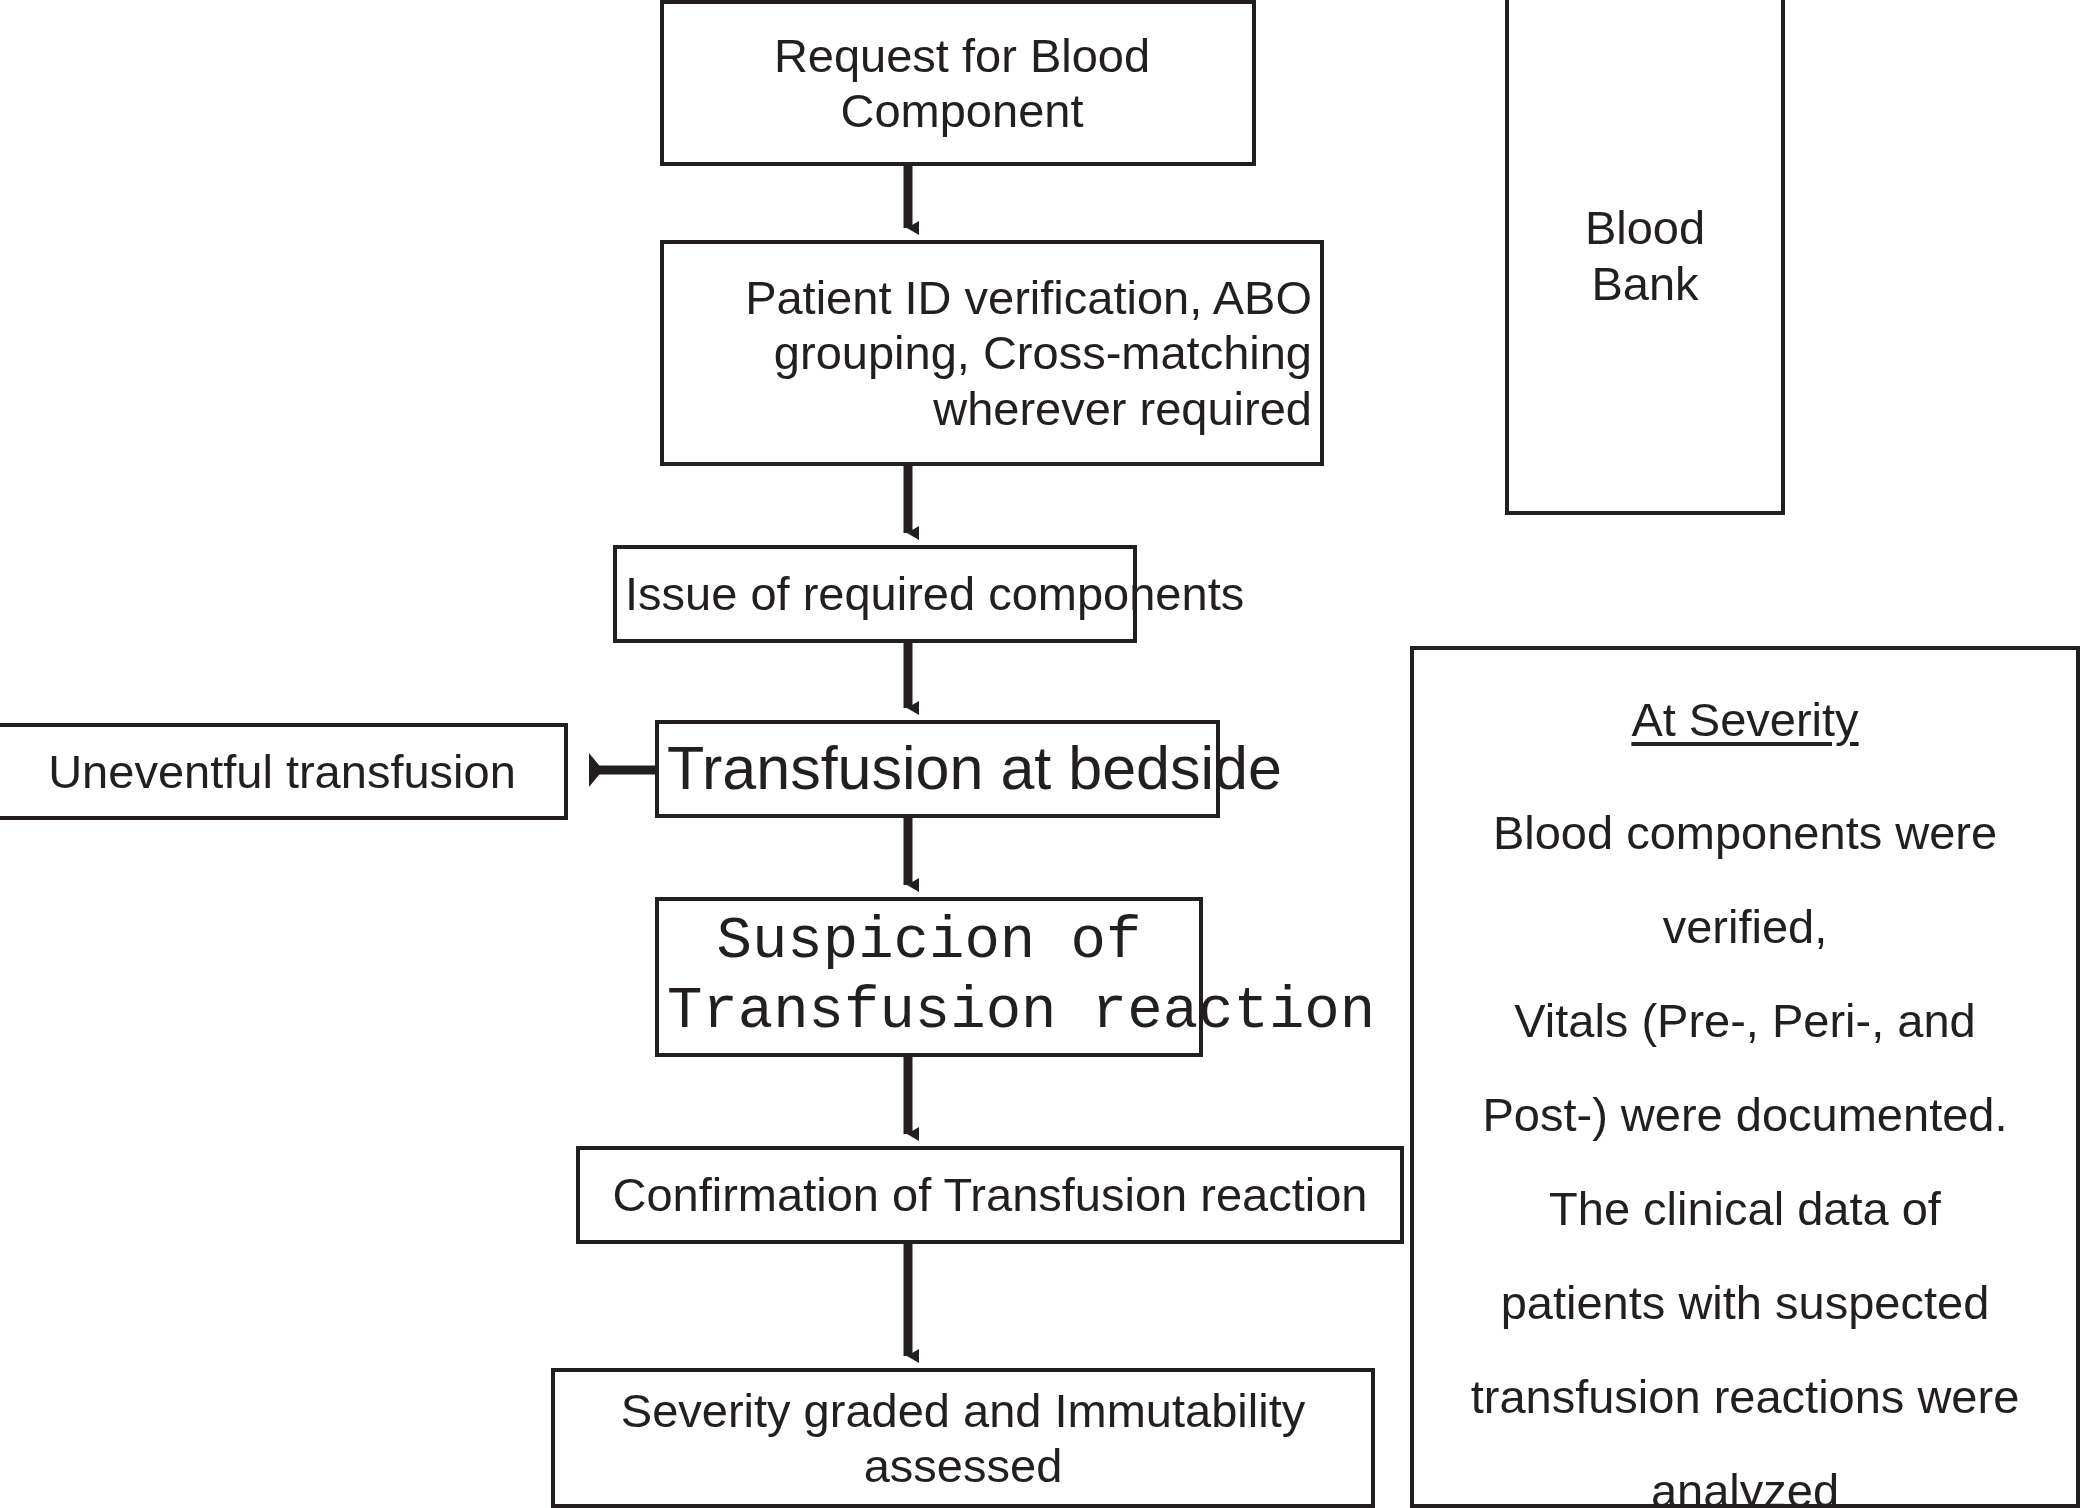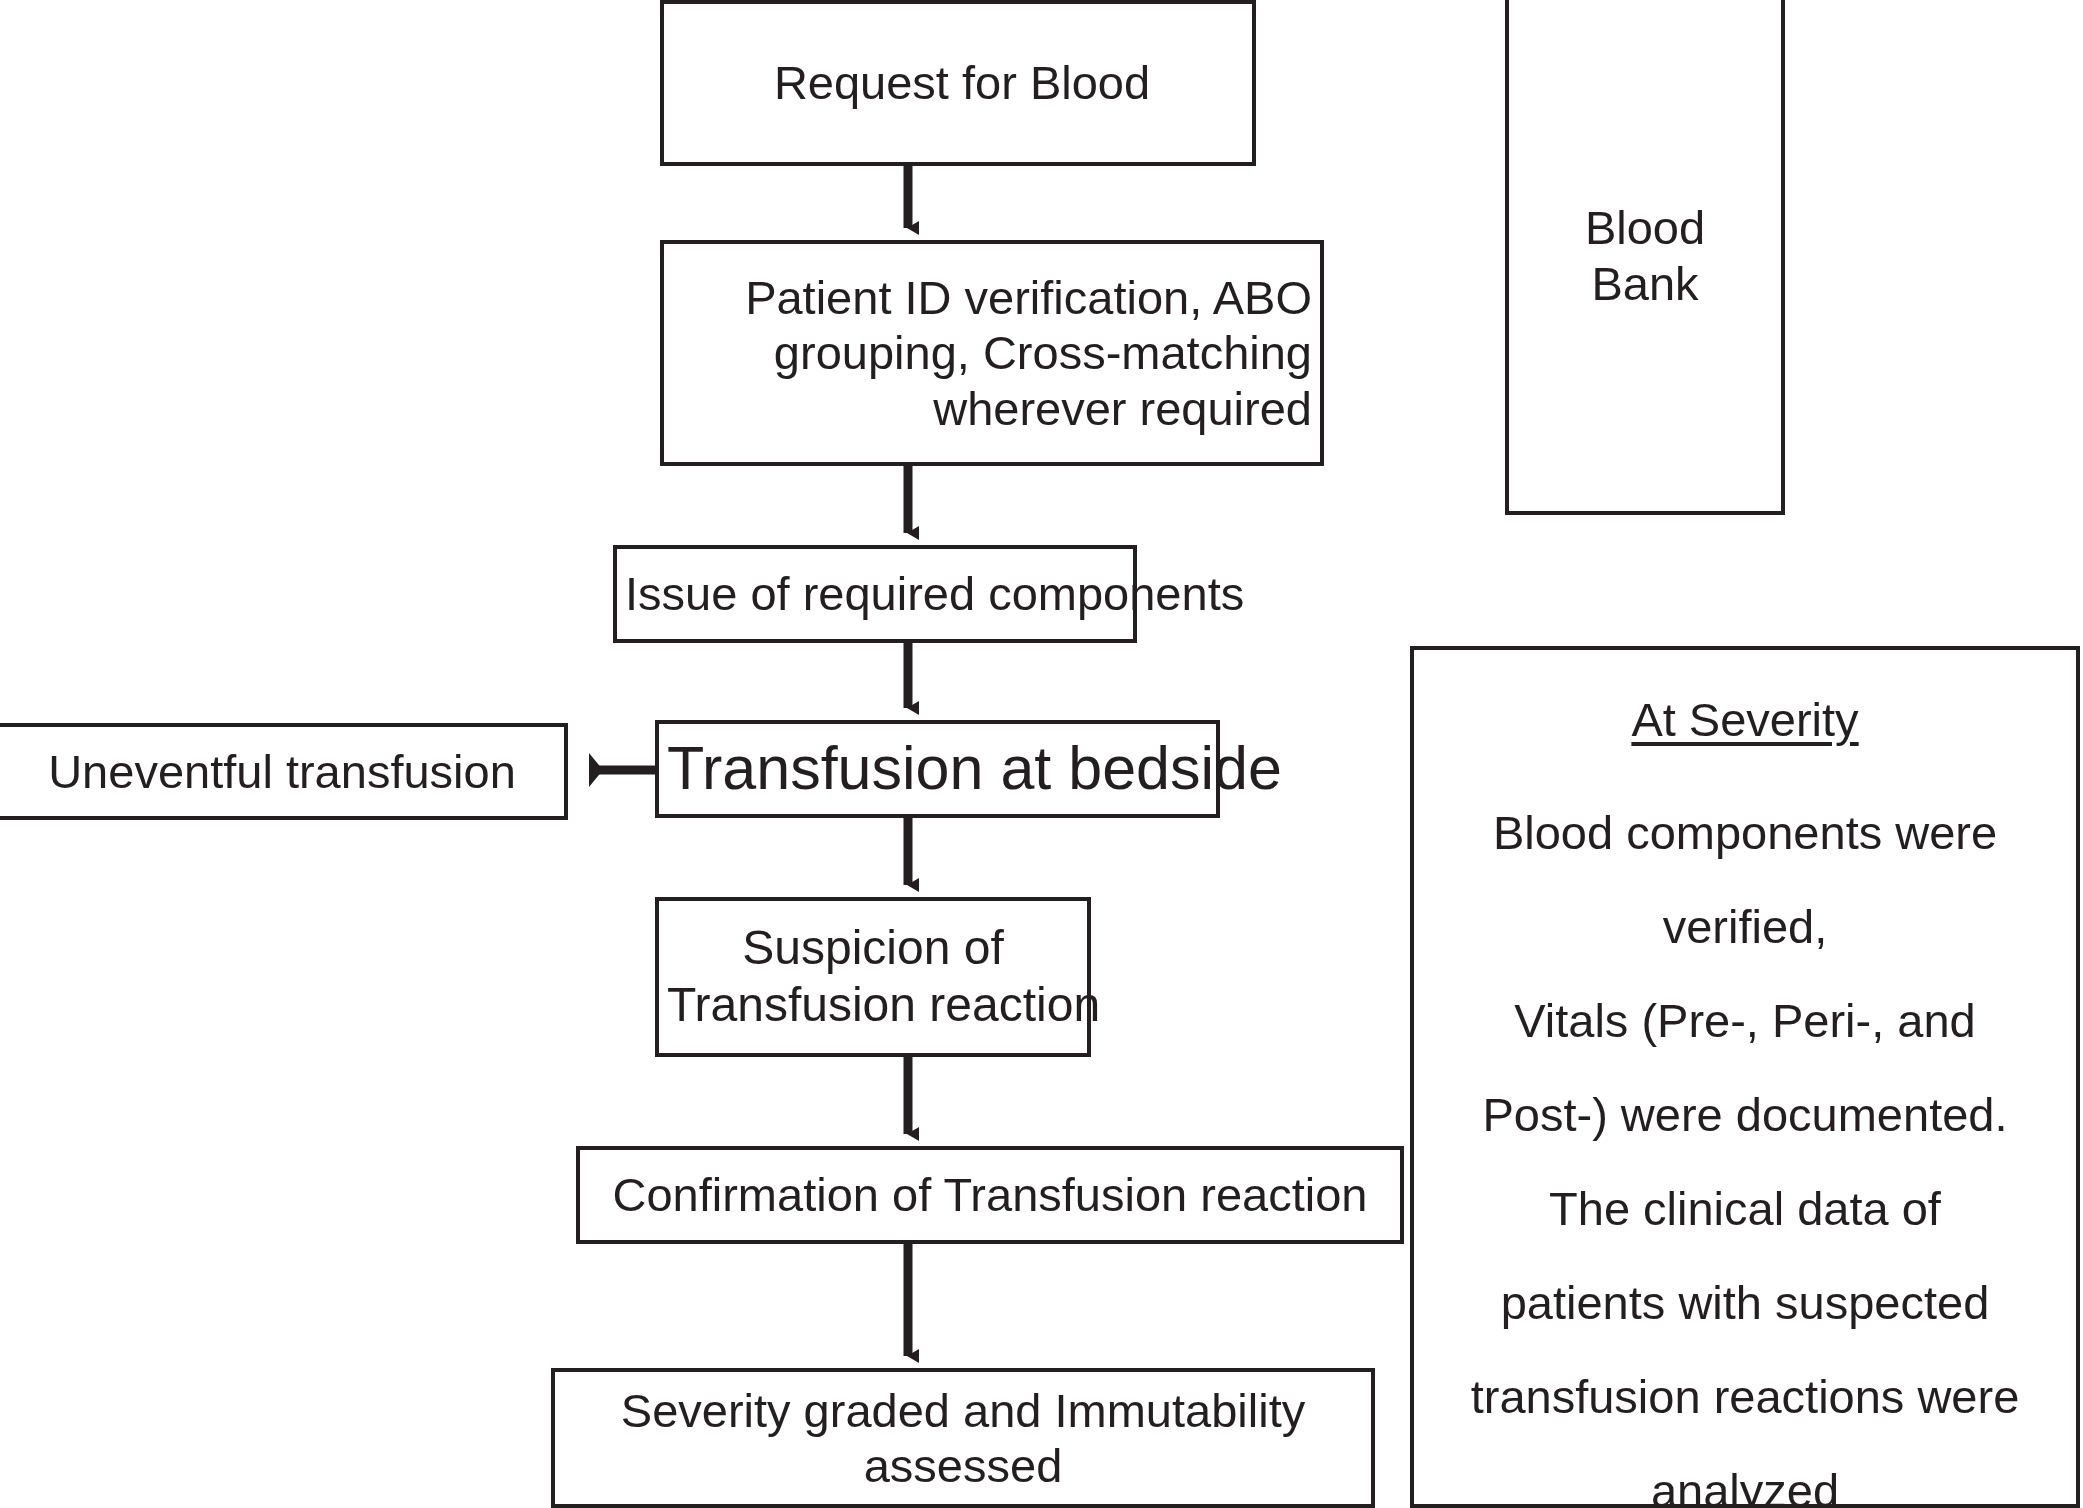--- a/index.html
+++ b/index.html
@@ -40,21 +40,21 @@
     display: block;
     white-space: nowrap;
   }
 
   
   #n-request         { left: 660px;  top: 0px;     width: 596px; height: 166px; font-size: 47px; padding-left: 16px; }
   #n-verify          { left: 660px;  top: 240px;   width: 664px; height: 226px; font-size: 47px; text-align: right; }
   #n-issue           { left: 613px;  top: 545px;   width: 524px; height: 98px;  font-size: 47px; }
   #n-transfusion     { left: 655px;  top: 720px;   width: 565px; height: 98px;  font-size: 61px; }
   #n-uneventful      { left: -4px;   top: 723px;   width: 572px; height: 97px;  font-size: 47px; }
-  #n-suspicion       { left: 655px;  top: 897px;   width: 436px; height: 160px; font-size: 48px; }
+  #n-suspicion       { left: 655px;  top: 897px;   width: 548px; height: 160px; font-size: 59px; font-family: Liberation Mono, monospace; }
   #n-confirmation    { left: 576px;  top: 1146px;  width: 828px; height: 98px;  font-size: 47px; }
   #n-severity        { left: 551px;  top: 1368px;  width: 824px; height: 140px; font-size: 47px; }
 
   #n-bloodbank       { left: 1505px; top: -4px;    width: 280px; height: 519px; font-size: 47px; border-width: 4px; }
   #n-atbedside       { left: 1410px; top: 646px;   width: 670px; height: 862px; border-width: 4px;
                        display: block; padding: 18px 24px 10px 24px; }
 
   .bedside-title {
     text-align: center;
     font-size: 47px;
@@ -105,20 +105,21 @@
     <line x1="908" y1="818" x2="908" y2="885" stroke="#231f20" stroke-width="9" marker-end="url(#arrowDown)"></line>
 
     <line x1="908" y1="1057" x2="908" y2="1134" stroke="#231f20" stroke-width="9" marker-end="url(#arrowDown)"></line>
 
     <line x1="908" y1="1244" x2="908" y2="1356" stroke="#231f20" stroke-width="9" marker-end="url(#arrowDown)"></line>
   </svg>
 
   <div class="node" id="n-request">
     <div class="lines">
       <span class="line">Request for Blood</span>
+      <span class="line">Component</span>
     </div>
   </div>
 
   <div class="node" id="n-verify">
     <div class="lines">
       <span class="line">Patient ID verification, ABO</span>
       <span class="line">grouping, Cross-matching</span>
       <span class="line">wherever required</span>
     </div>
   </div>

